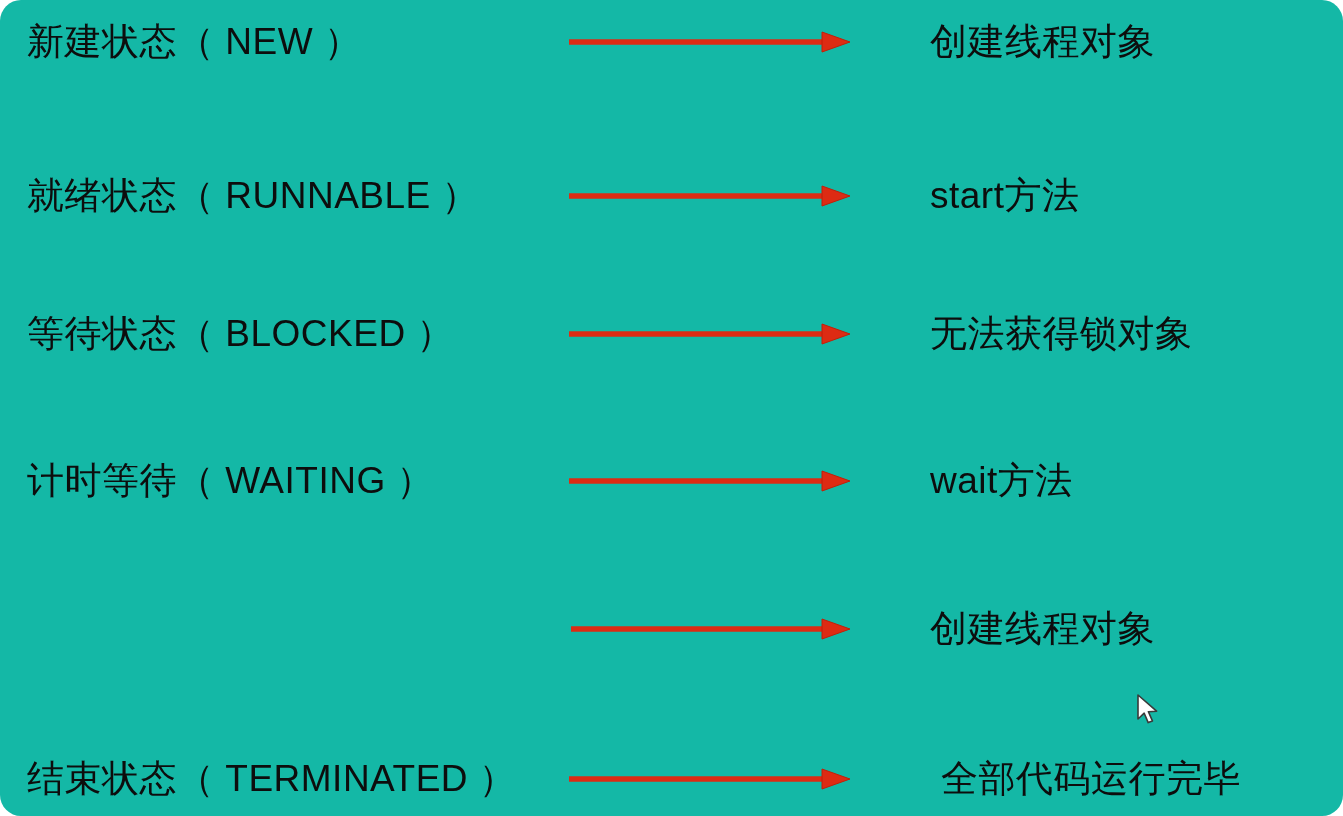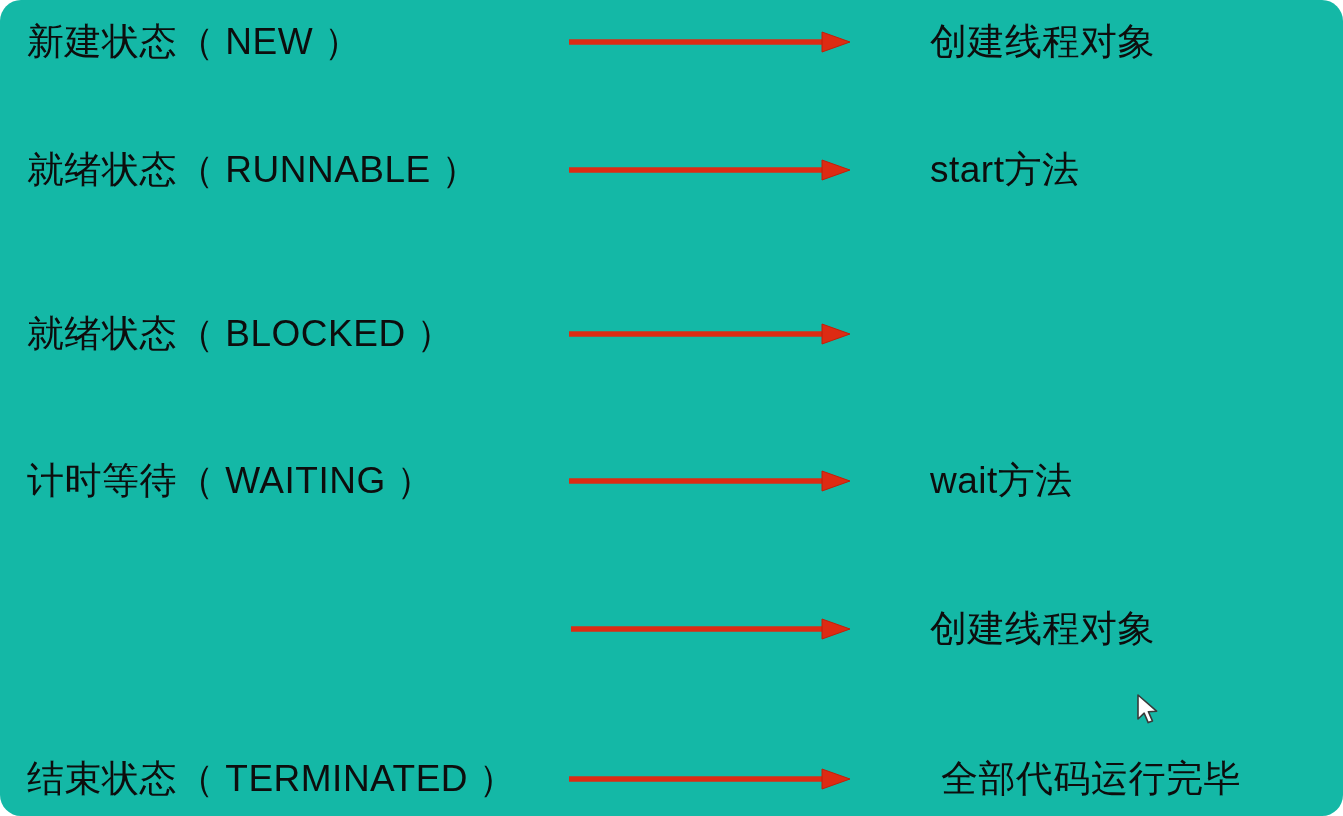--- a/index.html
+++ b/index.html
@@ -77,34 +77,35 @@
 <div id="canvas" style="background: #14b8a6; border-radius: 21px;">
 
   <div class="row" style="top: 2px;">
       <div class="state-label">新建状态（ NEW ）</div>
       <svg class="arrow" width="284" height="80" viewBox="0 0 284 80" style="left: 568px;">
         <line x1="1" y1="40" x2="256" y2="40" stroke="#dd2b13" stroke-width="5.5"></line>
         <polygon points="254,30 282,40 254,50" fill="#dd2b13" stroke="#c21f09" stroke-width="1" stroke-linejoin="miter"></polygon>
       </svg>
       <div class="trigger-label" style="left: 930px;">创建线程对象</div>
     </div>
-    <div class="row" style="top: 130px;">
+    <div class="row" style="top: 156px;">
       <div class="state-label">就绪状态（ RUNNABLE ）</div>
       <svg class="arrow" width="284" height="80" viewBox="0 0 284 80" style="left: 568px;">
         <line x1="1" y1="40" x2="256" y2="40" stroke="#dd2b13" stroke-width="5.5"></line>
         <polygon points="254,30 282,40 254,50" fill="#dd2b13" stroke="#c21f09" stroke-width="1" stroke-linejoin="miter"></polygon>
       </svg>
       <div class="trigger-label" style="left: 930px; text-align: right;">start方法</div>
     </div>
     <div class="row" style="top: 294px;">
-      <div class="state-label">就绪状态（ BLOCKED ）</div>
+      <div class="state-label">等待状态（ BLOCKED ）</div>
       <svg class="arrow" width="284" height="80" viewBox="0 0 284 80" style="left: 568px;">
         <line x1="1" y1="40" x2="256" y2="40" stroke="#dd2b13" stroke-width="5.5"></line>
         <polygon points="254,30 282,40 254,50" fill="#dd2b13" stroke="#c21f09" stroke-width="1" stroke-linejoin="miter"></polygon>
       </svg>
+      <div class="trigger-label" style="left: 930px;">无法获得锁对象</div>
     </div>
     <div class="row" style="top: 441px;">
       <div class="state-label">计时等待（ WAITING ）</div>
       <svg class="arrow" width="284" height="80" viewBox="0 0 284 80" style="left: 568px;">
         <line x1="1" y1="40" x2="256" y2="40" stroke="#dd2b13" stroke-width="5.5"></line>
         <polygon points="254,30 282,40 254,50" fill="#dd2b13" stroke="#c21f09" stroke-width="1" stroke-linejoin="miter"></polygon>
       </svg>
       <div class="trigger-label" style="left: 930px;">wait方法</div>
     </div>
     <div class="row" style="top: 589px;">

